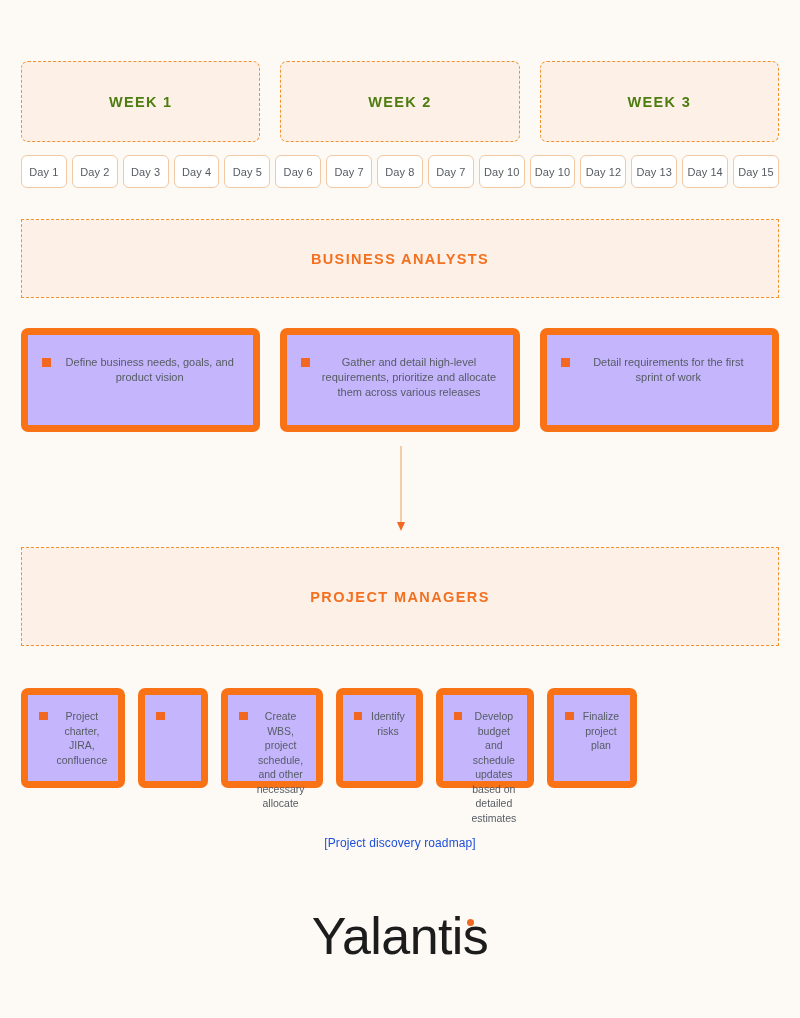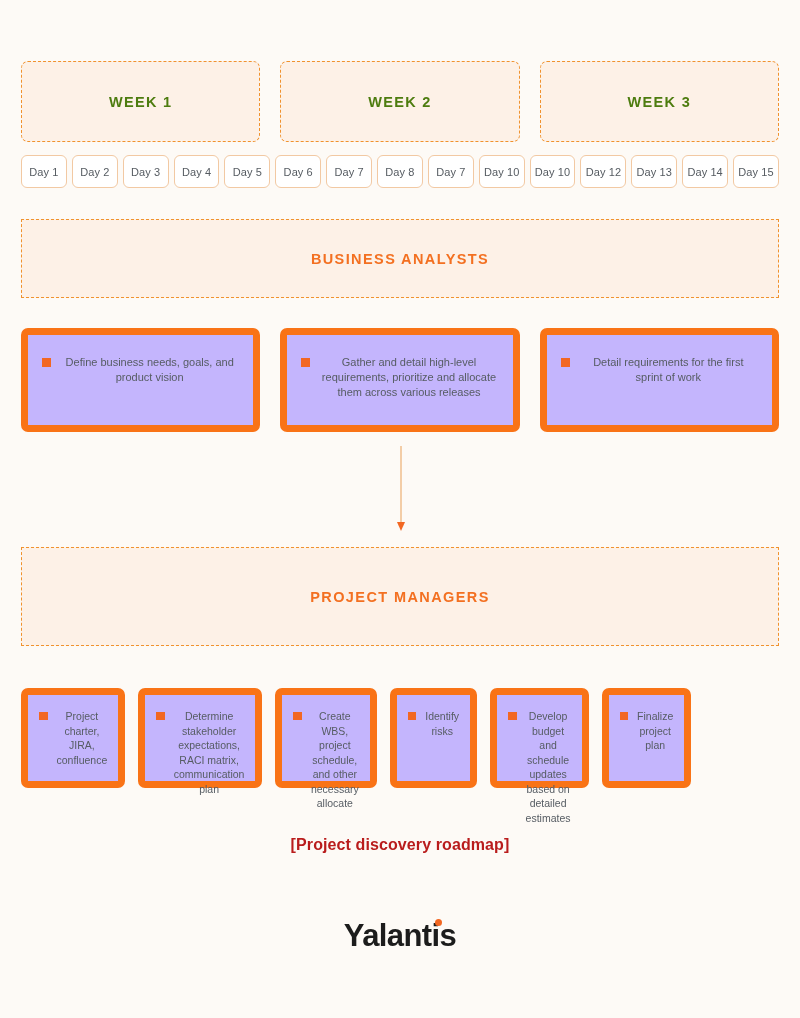--- a/index.html
+++ b/index.html
@@ -195,42 +195,41 @@
     border-top: 9px solid #F26722;
   }
 
   
   .caption {
     position: absolute;
     left: 0;
     top: 836px;
     width: 800px;
     text-align: center;
-    color: #b91c1c;
-    font-size: 16px;
+    color: #1d4ed8;
+    font-size: 12px;
     letter-spacing: 0.1px;
-    font-weight: bold;
   }
 
   
   .logo {
     position: absolute;
     left: 0;
     top: 912px;
     width: 800px;
     text-align: center;
   }
   .logo-wrap {
     position: relative;
     display: inline-block;
   }
   .logo-text {
     color: #1C1C1C;
-    font-size: 31px;
-    font-weight: 700;
+    font-size: 52px;
+    font-weight: 400;
     letter-spacing: -0.6px;
     line-height: 48px;
   }
   .logo-dot {
     position: absolute;
     right: 14px;
     top: 7px;
     width: 7px;
     height: 7px;
     border-radius: 50%;
@@ -339,21 +338,20 @@
   <div class="pm-cards">
     <div class="card">
       <div class="card-item">
         <span class="bullet"></span>
         <span class="card-text">Project charter, JIRA, confluence</span>
       </div>
     </div>
     <div class="card">
       <div class="card-item">
         <span class="bullet"></span>
-        <span class="card-text">Determine stakeholder expectations, RACI matrix, communication plan</span>
       </div>
     </div>
     <div class="card">
       <div class="card-item">
         <span class="bullet"></span>
         <span class="card-text">Create WBS, project schedule, and other necessary allocate</span>
       </div>
     </div>
     <div class="card">
       <div class="card-item">

